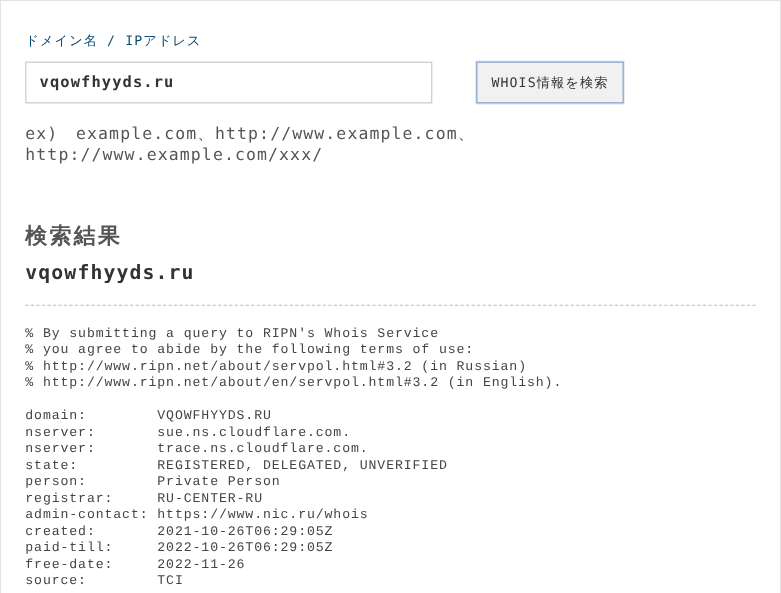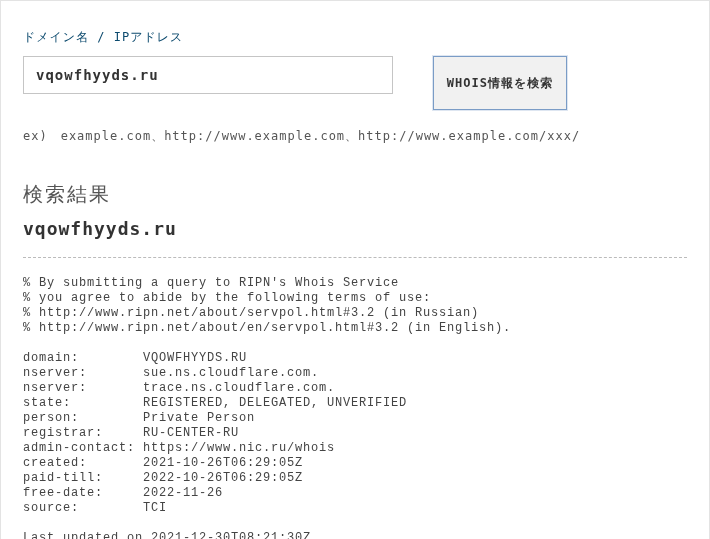--- a/index.html
+++ b/index.html
@@ -35,40 +35,40 @@
       font-family: inherit;
       font-weight: bold;
       letter-spacing: 1px;
       color: #333;
       border: 1px solid #c5c5c5;
       outline: none;
       background: #fff;
     }
     .search-button {
       flex: 0 0 134px;
-      height: 54px;
+      height: 38px;
       font-size: 12px;
       font-family: inherit;
-      font-weight: bold;
+      font-weight: normal;
       letter-spacing: 1px;
       color: #333;
       background: #f1f1f1;
       border: 1px solid #7a9cc6;
       box-shadow: 0 0 0 1px rgba(122,156,198,0.25);
       cursor: pointer;
     }
     .hint {
-      font-size: 12px;
+      font-size: 15px;
       letter-spacing: 1px;
       color: #555;
-      margin-bottom: 36px;
+      margin-bottom: 52px;
     }
     .result-heading {
       font-size: 20px;
-      font-weight: normal;
+      font-weight: bold;
       letter-spacing: 2px;
       color: #555;
       margin-bottom: 10px;
     }
     .result-domain {
       font-size: 18px;
       font-weight: bold;
       letter-spacing: 1px;
       color: #333;
       margin-bottom: 18px;

